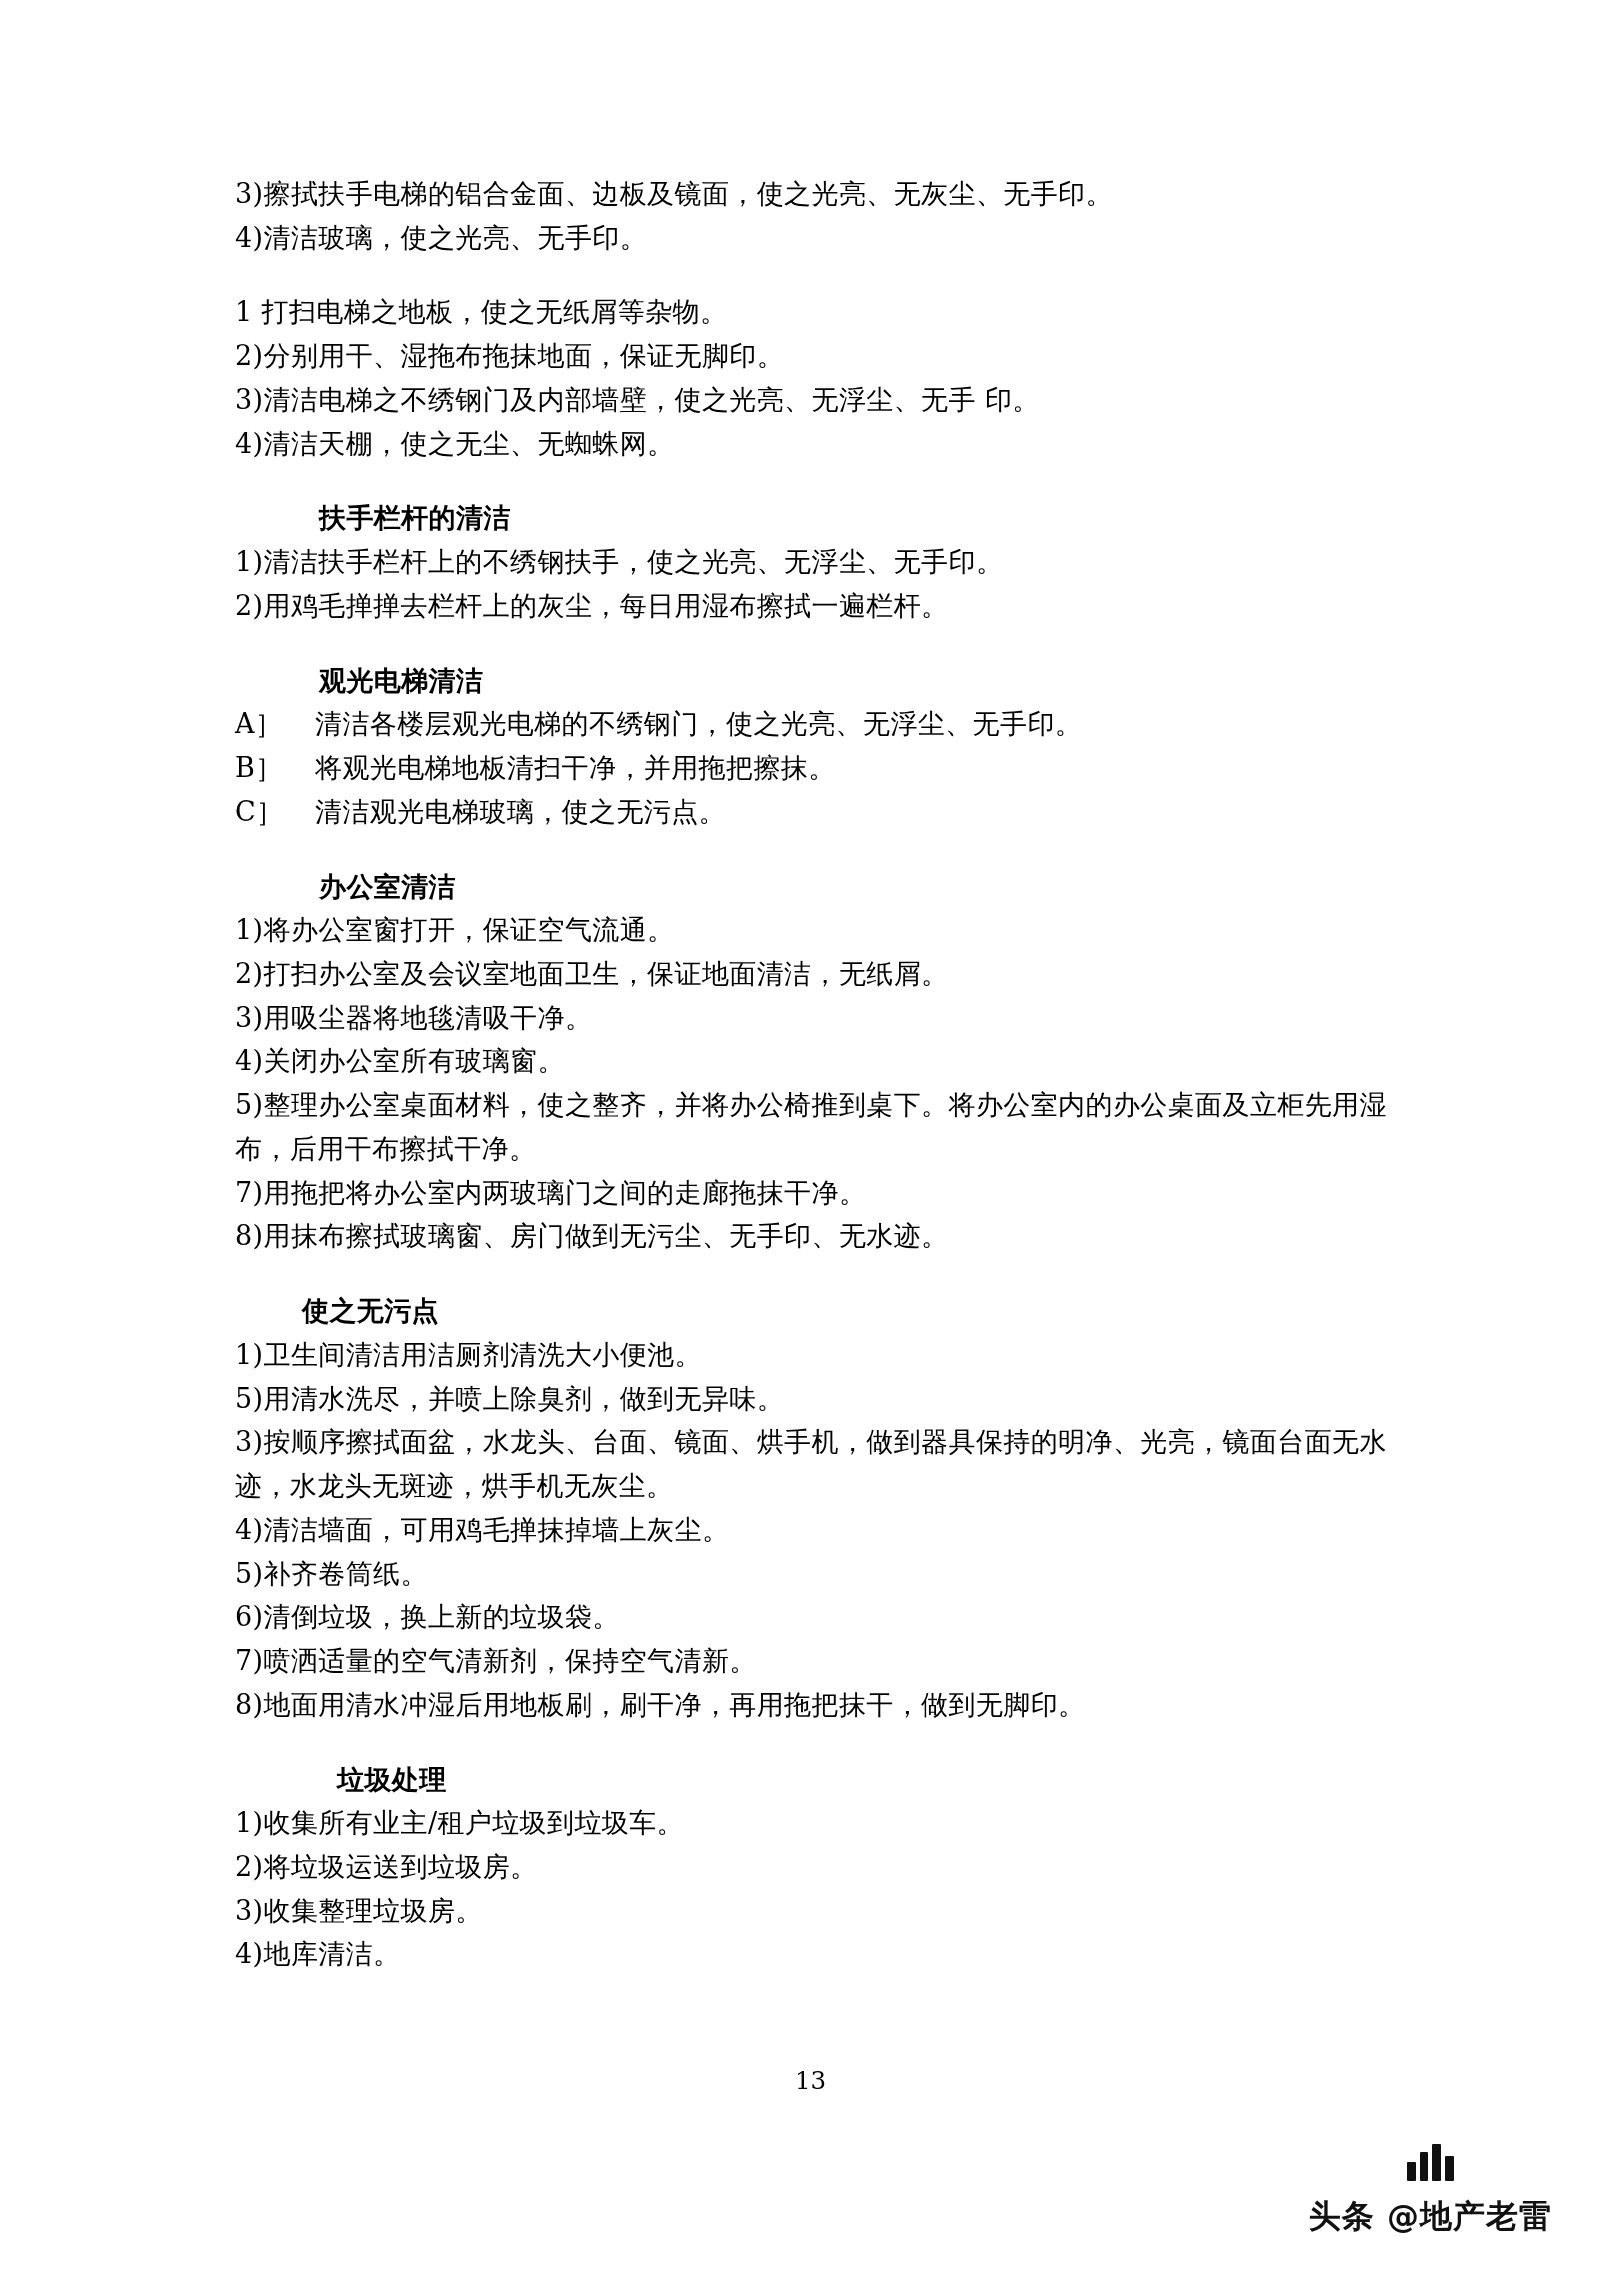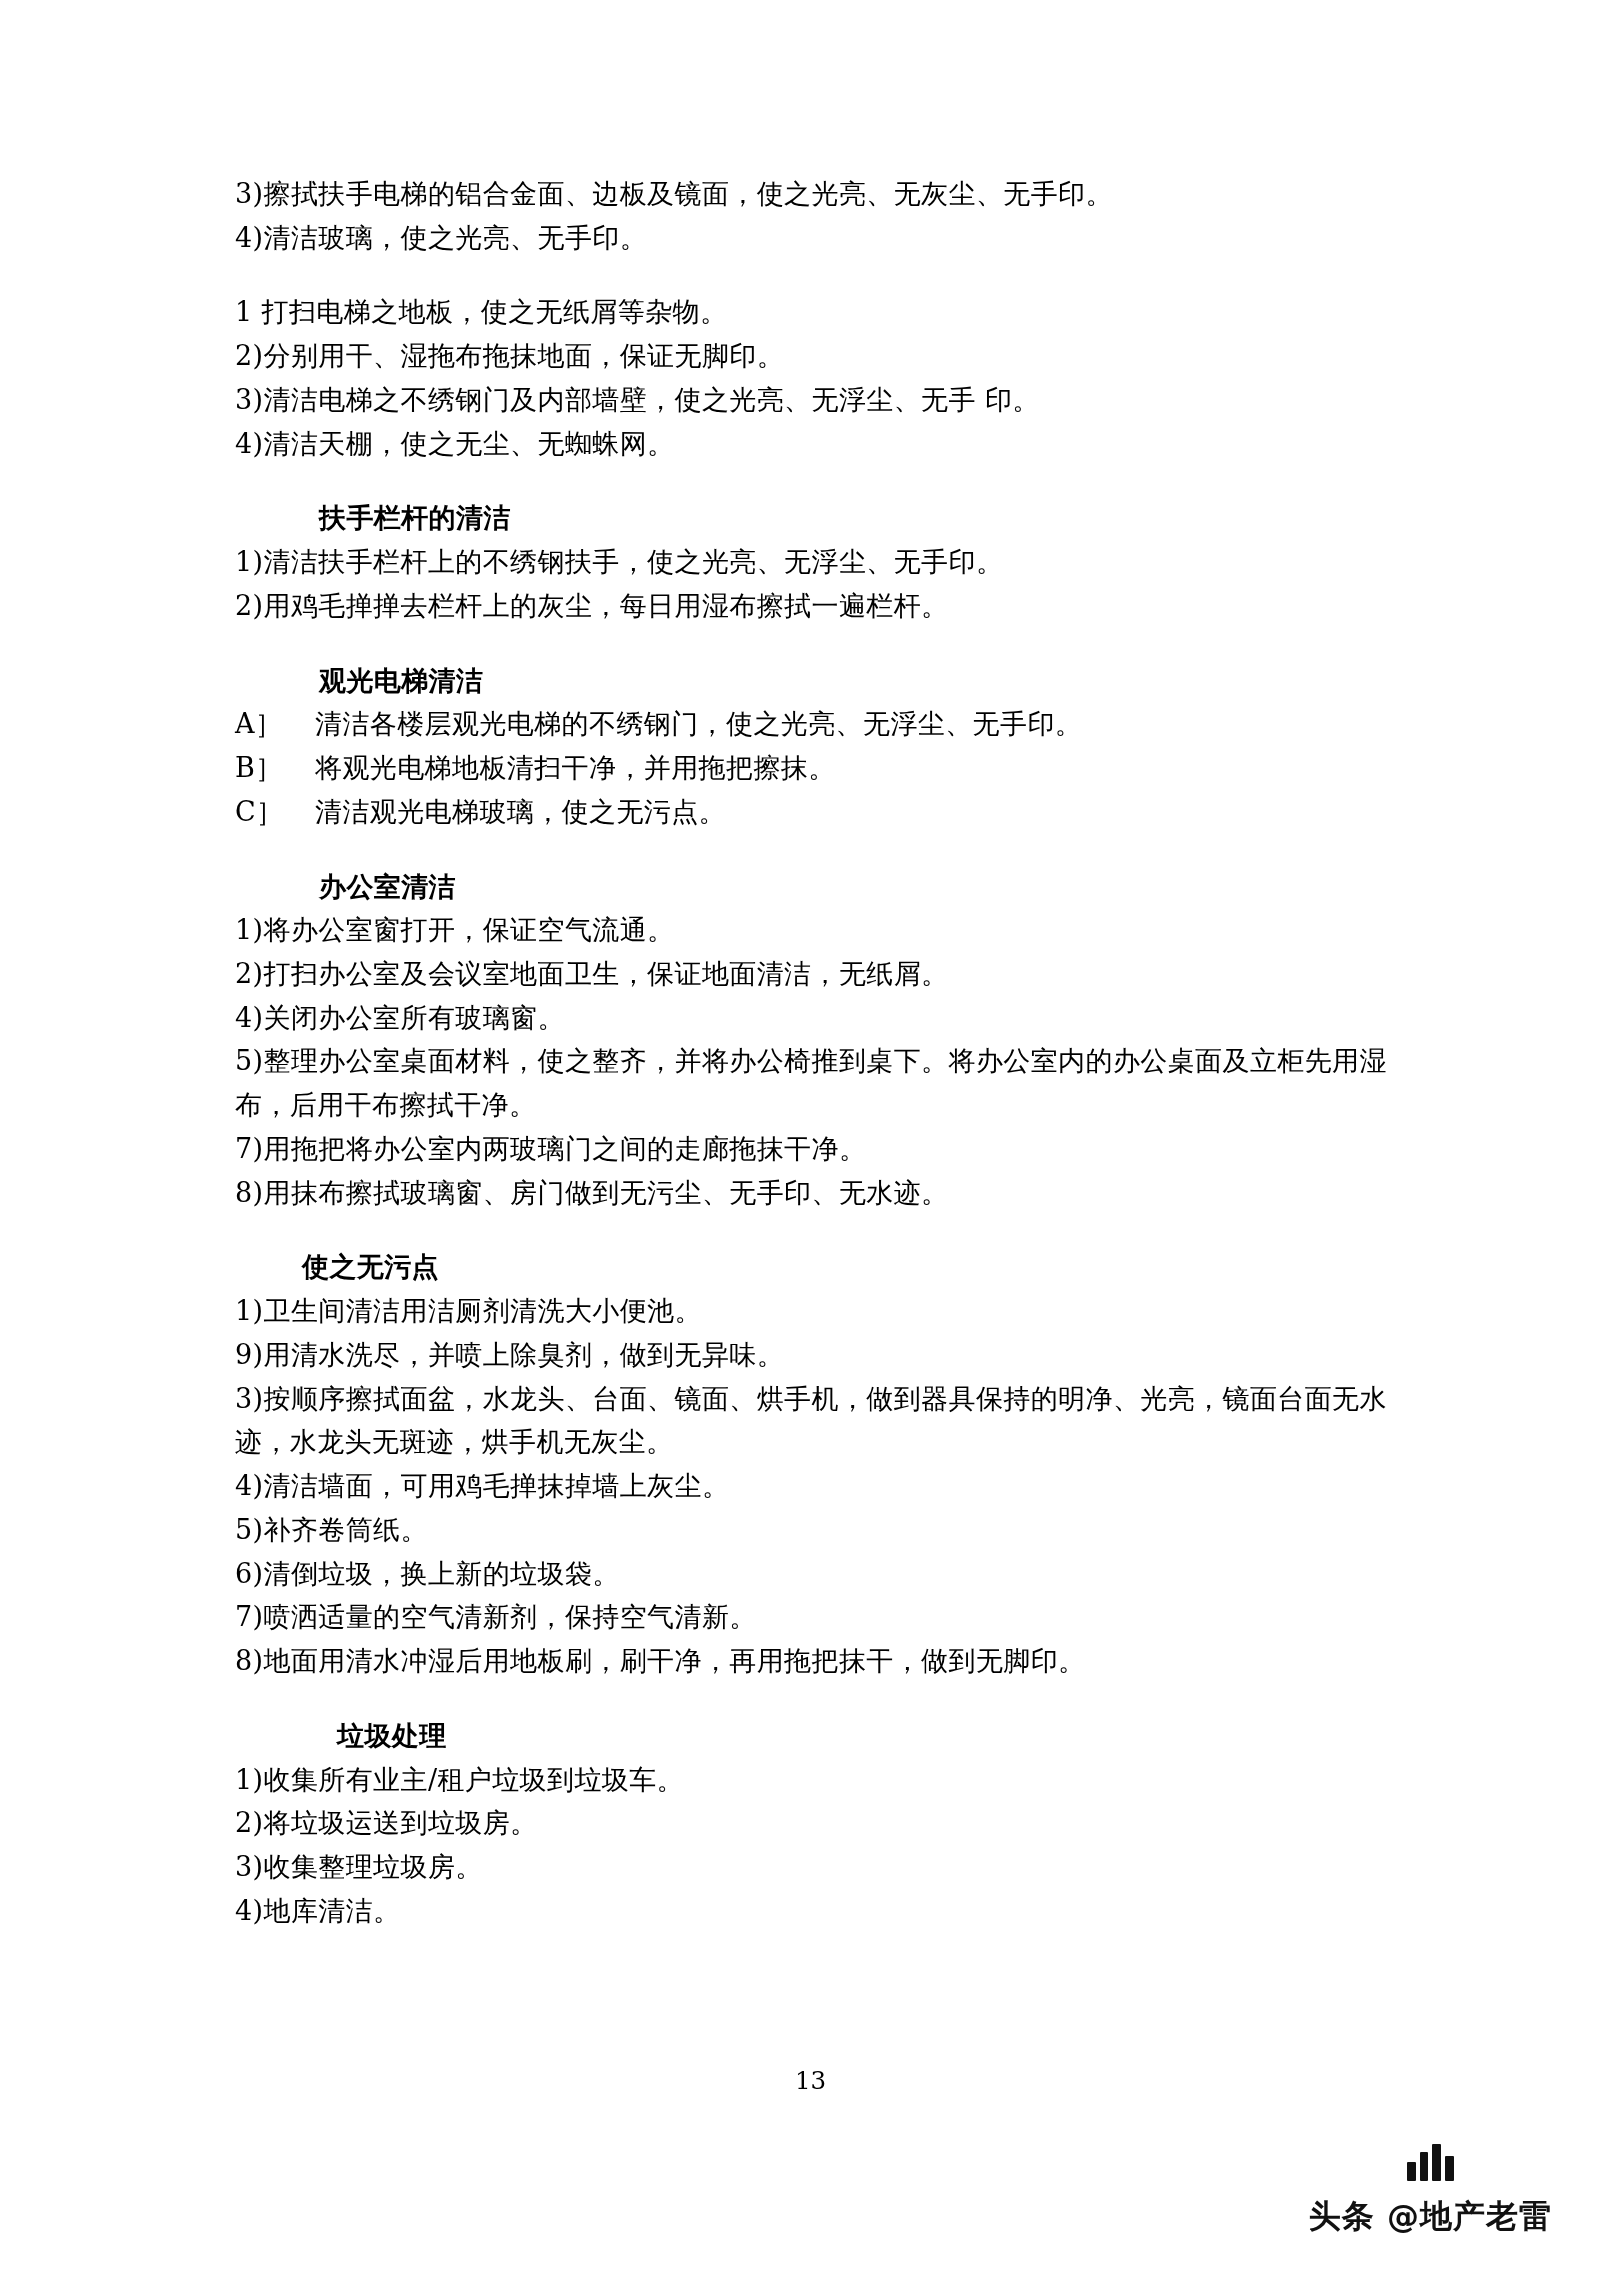--- a/index.html
+++ b/index.html
@@ -113,28 +113,29 @@
       <p class="para">2)用鸡毛掸掸去栏杆上的灰尘，每日用湿布擦拭一遍栏杆。</p>
       <div class="gap"></div>
       <p class="section-heading">观光电梯清洁</p>
       <p class="lettered"><span class="marker">A］</span><span>清洁各楼层观光电梯的不绣钢门，使之光亮、无浮尘、无手印。</span></p>
       <p class="lettered"><span class="marker">B］</span><span>将观光电梯地板清扫干净，并用拖把擦抹。</span></p>
       <p class="lettered"><span class="marker">C］</span><span>清洁观光电梯玻璃，使之无污点。</span></p>
       <div class="gap"></div>
       <p class="section-heading">办公室清洁</p>
       <p class="para">1)将办公室窗打开，保证空气流通。</p>
       <p class="para">2)打扫办公室及会议室地面卫生，保证地面清洁，无纸屑。</p>
+      <p class="para">3)用吸尘器将地毯清吸干净。</p>
       <p class="para">4)关闭办公室所有玻璃窗。</p>
       <p class="para">5)整理办公室桌面材料，使之整齐，并将办公椅推到桌下。将办公室内的办公桌面及立柜先用湿布，后用干布擦拭干净。</p>
       <p class="para">7)用拖把将办公室内两玻璃门之间的走廊拖抹干净。</p>
       <p class="para">8)用抹布擦拭玻璃窗、房门做到无污尘、无手印、无水迹。</p>
       <div class="gap"></div>
       <p class="section-heading indent-small">使之无污点</p>
       <p class="para">1)卫生间清洁用洁厕剂清洗大小便池。</p>
-      <p class="para">9)用清水洗尽，并喷上除臭剂，做到无异味。</p>
+      <p class="para">5)用清水洗尽，并喷上除臭剂，做到无异味。</p>
       <p class="para">3)按顺序擦拭面盆，水龙头、台面、镜面、烘手机，做到器具保持的明净、光亮，镜面台面无水迹，水龙头无斑迹，烘手机无灰尘。</p>
       <p class="para">4)清洁墙面，可用鸡毛掸抹掉墙上灰尘。</p>
       <p class="para">5)补齐卷筒纸。</p>
       <p class="para">6)清倒垃圾，换上新的垃圾袋。</p>
       <p class="para">7)喷洒适量的空气清新剂，保持空气清新。</p>
       <p class="para">8)地面用清水冲湿后用地板刷，刷干净，再用拖把抹干，做到无脚印。</p>
       <div class="gap"></div>
       <p class="section-heading indent-large">垃圾处理</p>
       <p class="para">1)收集所有业主/租户垃圾到垃圾车。</p>
       <p class="para">2)将垃圾运送到垃圾房。</p>

